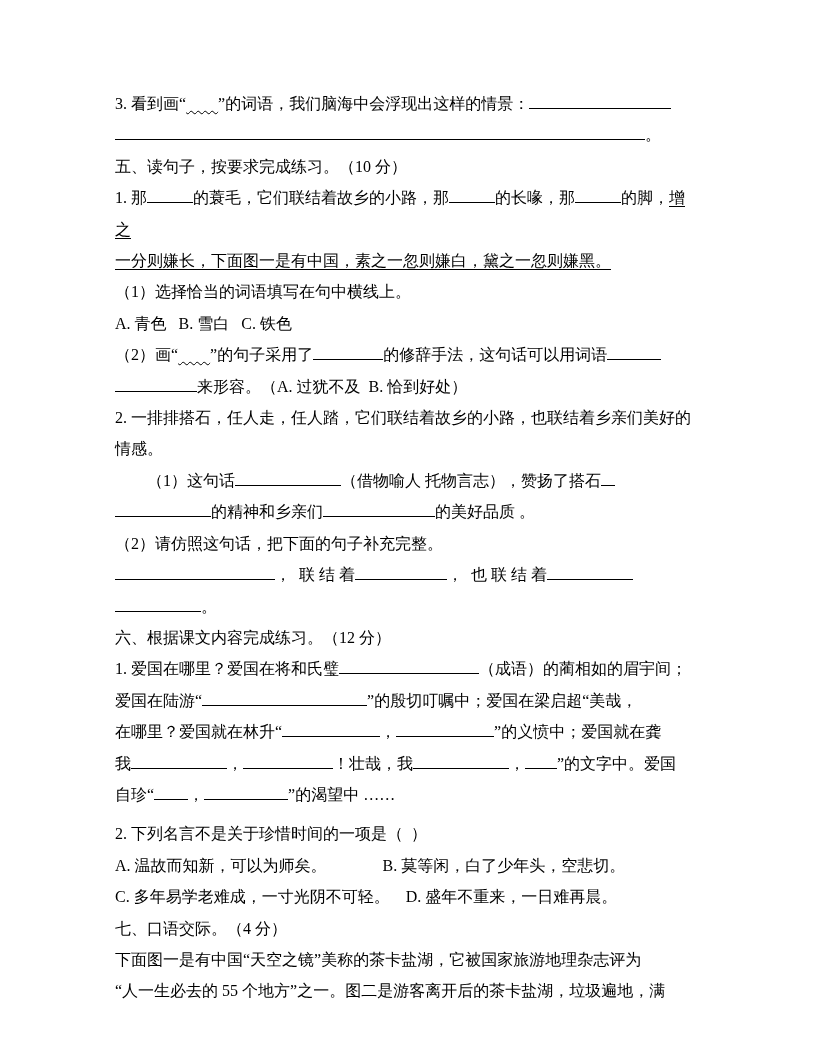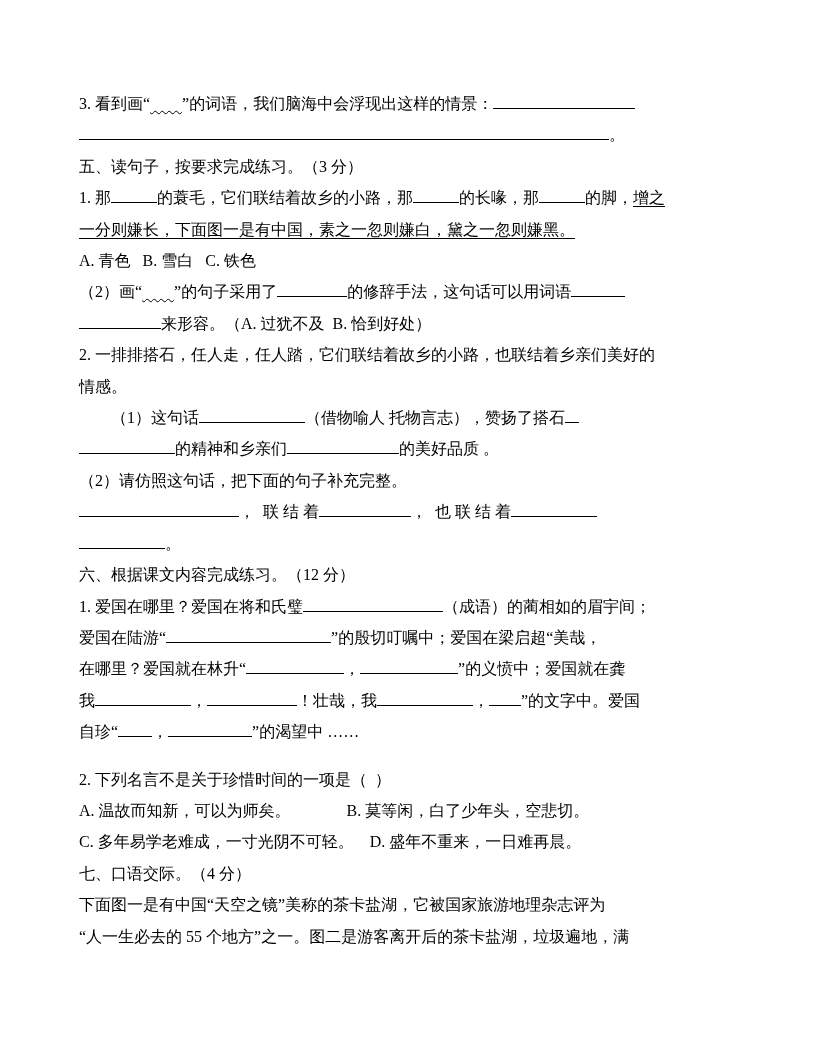--- a/index.html
+++ b/index.html
@@ -5,29 +5,29 @@
   * { margin: 0; padding: 0; box-sizing: border-box; }
   html, body { background: #ffffff; }
   body {
     width: 816px; height: 1056px;
     font-family: "Liberation Serif", "DejaVu Serif", serif;
     color: #000; font-size: 16px;
     position: relative; overflow: hidden;
   }
   .page {
     width: 816px; height: 1056px;
-    padding: 88px 118px 0 79px;
+    padding: 88px 118px 0 115px;
     overflow: hidden;
   }
   .line {
     line-height: 31.4px;
     min-height: 31.4px;
     white-space: pre-wrap;
   }
-  .line.gap { margin-top: 16px; }
+  .line.gap { margin-top: 8px; }
   .blank {
     display: inline-block;
     border-bottom: 1px solid #000;
     height: 1em;
   }
   .wavy {
     text-decoration-line: underline;
     text-decoration-style: wavy;
     text-decoration-color: #000;
     text-decoration-thickness: 1px;
@@ -41,23 +41,24 @@
     text-align: right;
   }
 </style>
 </head>
 <body>
 
 <div class="page">
   <div>
       <div class="line"><span class="txt">3. 看到画“</span><span class="wavy">&nbsp;&nbsp;&nbsp;&nbsp;&nbsp;&nbsp;&nbsp;&nbsp;</span><span class="txt">”的词语，我们脑海中会浮现出这样的情景：</span><span class="blank" style="width: 142px;"></span></div>
       <div class="line"><span class="blank" style="width: 530px;"></span><span class="txt">。</span></div>
-      <div class="line"><span class="txt">五、读句子，按要求完成练习。（3 分）</span></div>
+      <div class="line"><span class="txt">五、读句子，按要求完成练习。（10 分）</span></div>
       <div class="line"><span class="txt">1. 那</span><span class="blank" style="width: 46px;"></span><span class="txt">的蓑毛，它们联结着故乡的小路，那</span><span class="blank" style="width: 46px;"></span><span class="txt">的长喙，那</span><span class="blank" style="width: 46px;"></span><span class="txt">的脚，</span><span class="emph">增之</span></div>
       <div class="line"><span class="emph">一分则嫌长，下面图一是有中国，素之一忽则嫌白，黛之一忽则嫌黑。</span></div>
+      <div class="line"><span class="txt">（1）选择恰当的词语填写在句中横线上。</span></div>
       <div class="line"><span class="txt">A. 青色   B. 雪白   C. 铁色</span></div>
       <div class="line"><span class="txt">（2）画“</span><span class="wavy">&nbsp;&nbsp;&nbsp;&nbsp;&nbsp;&nbsp;&nbsp;&nbsp;</span><span class="txt">”的句子采用了</span><span class="blank" style="width: 70px;"></span><span class="txt">的修辞手法，这句话可以用词语</span><span class="blank" style="width: 54px;"></span></div>
       <div class="line"><span class="blank" style="width: 82px;"></span><span class="txt">来形容。（A. 过犹不及  B. 恰到好处）</span></div>
       <div class="line"><span class="txt">2. 一排排搭石，任人走，任人踏，它们联结着故乡的小路，也联结着乡亲们美好的</span></div>
       <div class="line"><span class="txt">情感。</span></div>
       <div class="line" style="padding-left: 32px;"><span class="txt">（1）这句话</span><span class="blank" style="width: 106px;"></span><span class="txt">（借物喻人 托物言志），赞扬了搭石</span><span class="blank" style="width: 14px;"></span></div>
       <div class="line"><span class="blank" style="width: 96px;"></span><span class="txt">的精神和乡亲们</span><span class="blank" style="width: 112px;"></span><span class="txt">的美好品质 。</span></div>
       <div class="line"><span class="txt">（2）请仿照这句话，把下面的句子补充完整。</span></div>
       <div class="line"><span class="blank" style="width: 160px;"></span><span class="txt">，  联 结 着</span><span class="blank" style="width: 92px;"></span><span class="txt">，  也 联 结 着</span><span class="blank" style="width: 86px;"></span></div>
       <div class="line"><span class="blank" style="width: 86px;"></span><span class="txt">。</span></div>

